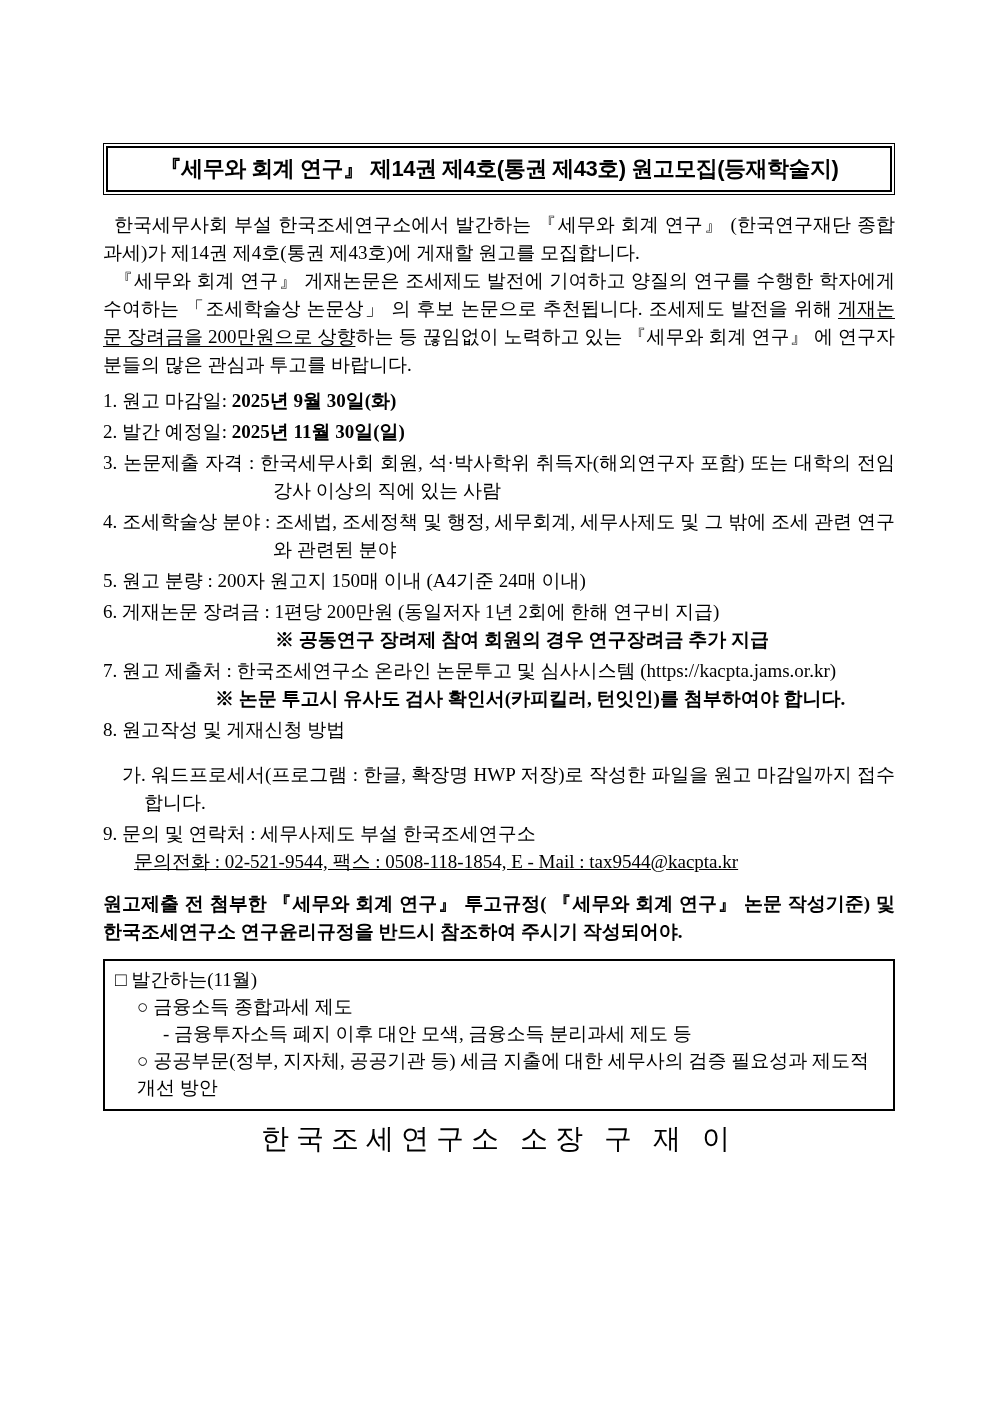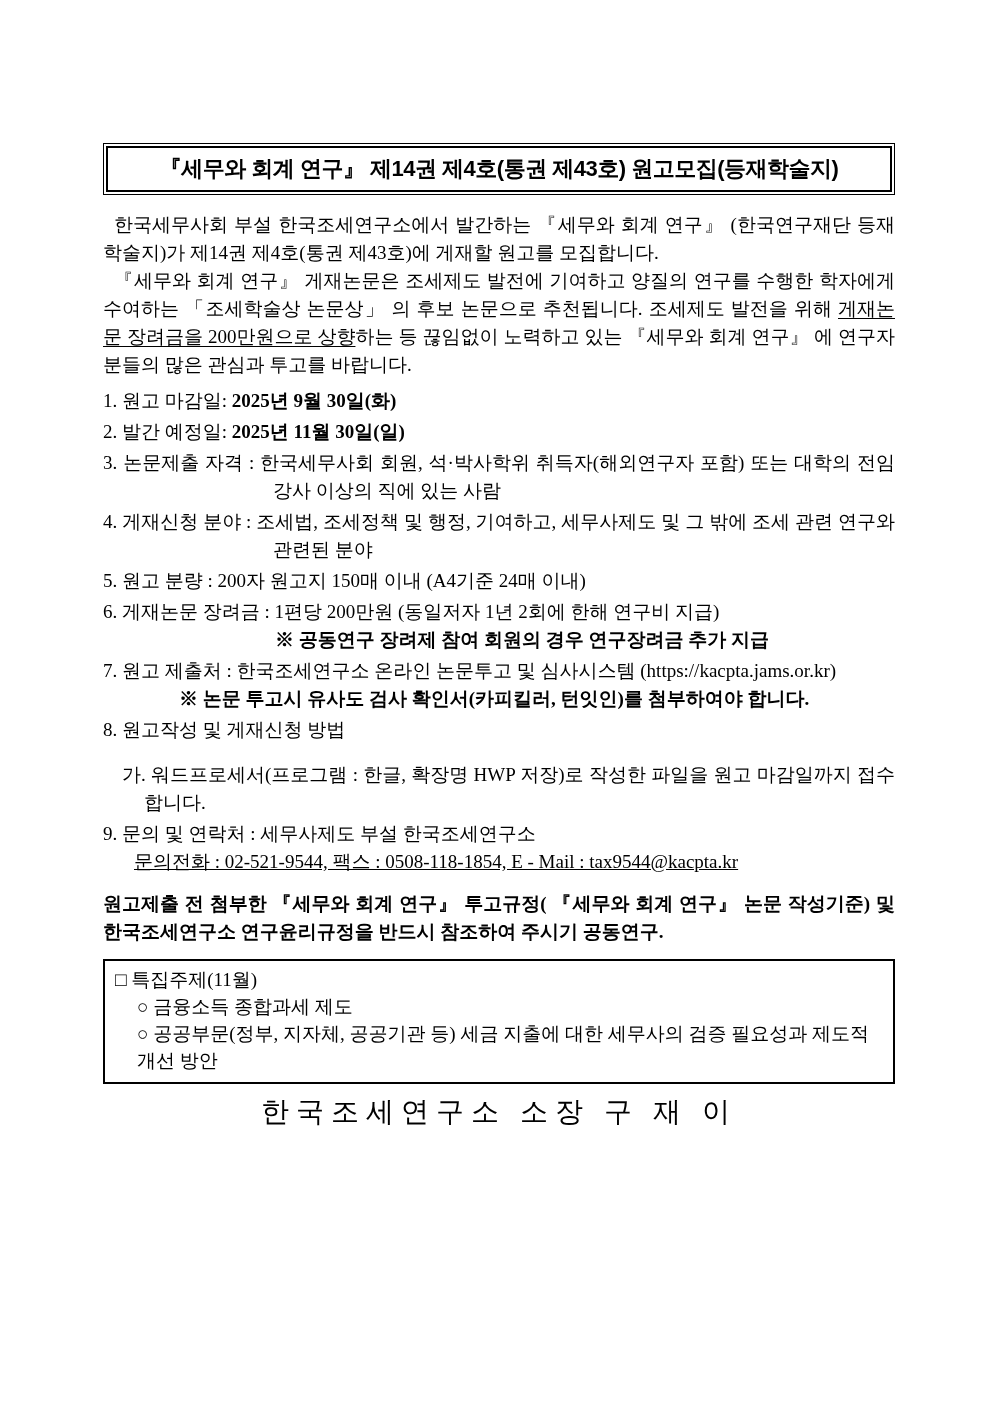--- a/index.html
+++ b/index.html
@@ -44,21 +44,21 @@
     text-indent: 11px;
   }
   .list { margin-top: 8px; }
   .item {
     margin-top: 3px;
     text-align: justify;
   }
   .hang-small { padding-left: 27px; text-indent: -27px; }
   .hang-label { padding-left: 170px; text-indent: -170px; }
   .note-6 { margin-left: 172px; font-weight: bold; }
-  .note-7 { margin-left: 76px; font-weight: bold; }
+  .note-7 { margin-left: 112px; font-weight: bold; }
   .sub {
     padding-left: 41px;
     text-indent: -22px;
     text-align: justify;
     margin-top: 17px;
   }
   .contact-2 { margin-left: 31px; text-decoration: underline; }
   .notice {
     font-weight: bold;
     text-align: justify;
@@ -88,21 +88,21 @@
 </head>
 <body>
 
 <div class="sheet">
 
   <div class="title-outer">
     <div class="title-inner">『세무와 회계 연구』 제14권 제4호(통권 제43호) 원고모집(등재학술지)</div>
   </div>
 
   <div class="intro">
-    <p class="par">한국세무사회 부설 한국조세연구소에서 발간하는 『세무와 회계 연구』 (한국연구재단 등재학술지)가 제14권 제4호(통권 제43호)에 게재할 원고를 모집합니다.</p>
+    <p class="par">한국세무사회 부설 한국조세연구소에서 발간하는 『세무와 회계 연구』 (한국연구재단 종합과세)가 제14권 제4호(통권 제43호)에 게재할 원고를 모집합니다.</p>
     <p class="par"><span>『세무와 회계 연구』 게재논문은 조세제도 발전에 기여하고 양질의 연구를 수행한 학자에게 수여하는 「조세학술상 논문상」 의 후보 논문으로 추천됩니다. 조세제도 발전을 위해 </span><u>게재논문 장려금을 200만원으로 상향</u><span>하는 등 끊임없이 노력하고 있는 『세무와 회계 연구』 에 연구자분들의 많은 관심과 투고를 바랍니다.</span></p>
   </div>
 
   <div class="list">
 
     <div class="item hang-small">
       <span>1.</span>
       <span>원고 마감일: </span><b>2025년 9월 30일(화)</b>
     </div>
 
@@ -111,21 +111,21 @@
       <span>발간 예정일: </span><b>2025년 11월 30일(일)</b>
     </div>
 
     <div class="item hang-label">
       <span>3.</span>
       <span>논문제출 자격 : 한국세무사회 회원, 석·박사학위 취득자(해외연구자 포함) 또는 대학의 전임강사 이상의 직에 있는 사람</span>
     </div>
 
     <div class="item hang-label">
       <span>4.</span>
-      <span>게재신청 분야 : 조세법, 조세정책 및 행정, 기여하고, 세무사제도 및 그 밖에 조세 관련 연구와 관련된 분야</span>
+      <span>조세학술상 분야 : 조세법, 조세정책 및 행정, 세무회계, 세무사제도 및 그 밖에 조세 관련 연구와 관련된 분야</span>
     </div>
 
     <div class="item hang-small">
       <span>5.</span>
       <span>원고 분량 : 200자 원고지 150매 이내 (A4기준 24매 이내)</span>
     </div>
 
     <div class="item hang-small">
       <span>6.</span>
       <span>게재논문 장려금 : 1편당 200만원 (동일저자 1년 2회에 한해 연구비 지급)</span>
@@ -148,23 +148,24 @@
     </div>
 
     <div class="item hang-small">
       <span>9.</span>
       <span>문의 및 연락처 : 세무사제도 부설 한국조세연구소</span>
     </div>
     <div class="contact-2">문의전화 : 02-521-9544, 팩스 : 0508-118-1854, E - Mail : tax9544@kacpta.kr</div>
 
   </div>
 
-  <div class="notice n1">원고제출 전 첨부한 『세무와 회계 연구』 투고규정( 『세무와 회계 연구』 논문 작성기준) 및 한국조세연구소 연구윤리규정을 반드시 참조하여 주시기 공동연구.</div>
+  <div class="notice n1">원고제출 전 첨부한 『세무와 회계 연구』 투고규정( 『세무와 회계 연구』 논문 작성기준) 및 한국조세연구소 연구윤리규정을 반드시 참조하여 주시기 작성되어야.</div>
 
   <div class="special-box">
-    <div>□ 특집주제(11월)</div>
+    <div>□ 발간하는(11월)</div>
     <div class="sb-line-1">○ 금융소득 종합과세 제도</div>
+    <div class="sb-line-2">- 금융투자소득 폐지 이후 대안 모색, 금융소득 분리과세 제도 등</div>
     <div class="sb-line-1">○ 공공부문(정부, 지자체, 공공기관 등) 세금 지출에 대한 세무사의 검증 필요성과 제도적 개선 방안</div>
   </div>
 
   <div class="signature">한국조세연구소 소장 구 재 이</div>
 
 </div>
 
 </body></html>

